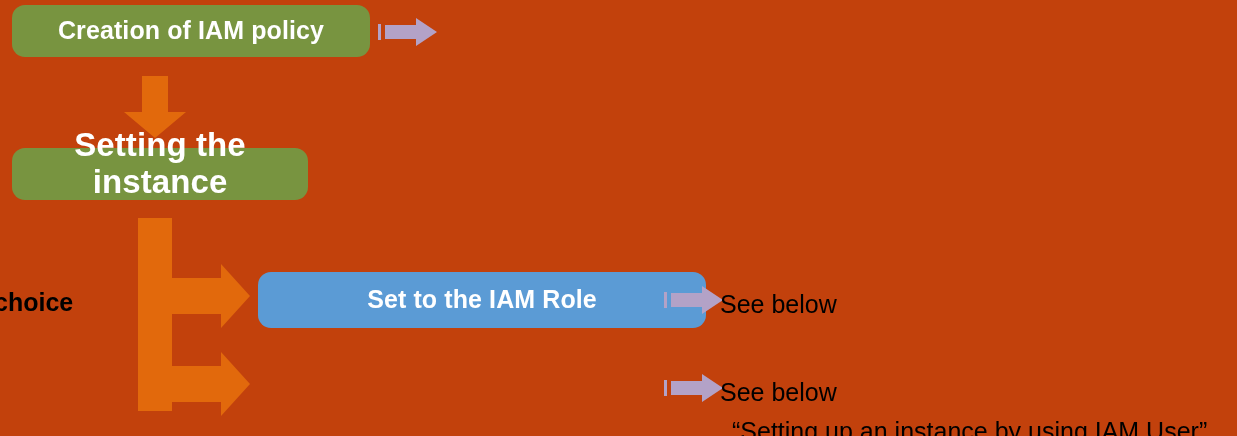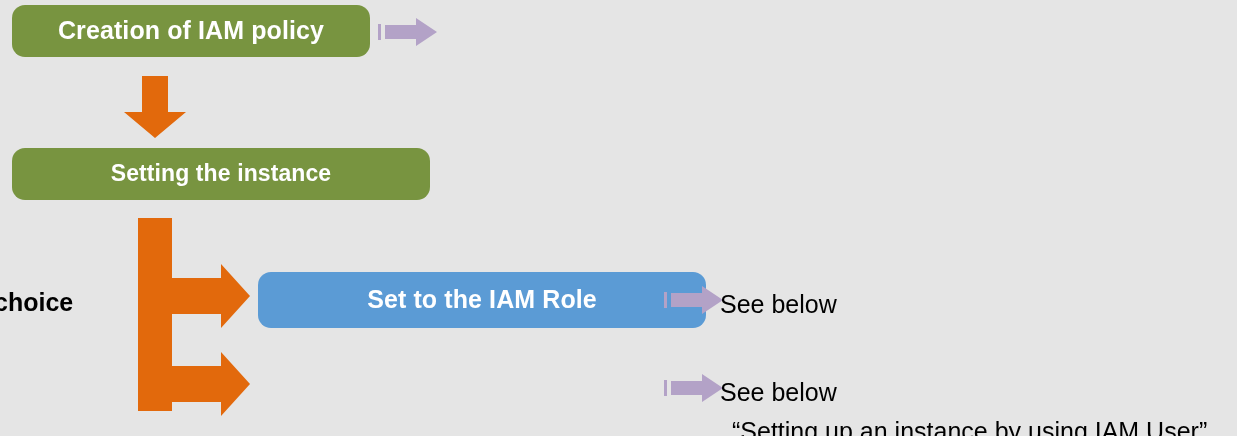--- a/index.html
+++ b/index.html
@@ -8,21 +8,21 @@
     background: #ffffff;
   }
   body {
     font-family: "Liberation Sans", sans-serif;
     -webkit-font-smoothing: antialiased;
   }
   #canvas {
     position: relative;
     width: 1237px;
     height: 436px;
-    background: #e5e5e5;
+    background: #c2410c;
     overflow: hidden;
   }
 
   
   .box {
     position: absolute;
     display: flex;
     align-items: center;
     justify-content: center;
     border-radius: 13px;
@@ -37,22 +37,23 @@
   .box-green { background: #789440; }
   .box-blue  { background: #5B9BD5; }
 
   #box-policy {
     left: 12px;  top: 5px;
     width: 358px; height: 52px;
     font-size: 25px;
   }
   #box-instance {
     left: 12px;  top: 148px;
-    width: 418px; height: 52px;
-    font-size: 23px;
+    width: 296px; height: 52px;
+    font-size: 33px;
+    align-items: flex-end;
   }
   #box-role {
     left: 258px; top: 272px;
     width: 448px; height: 56px;
     font-size: 25px;
   }
   #box-user {
     left: 258px; top: 360px;
     width: 392px; height: 56px;
     font-size: 25px;

